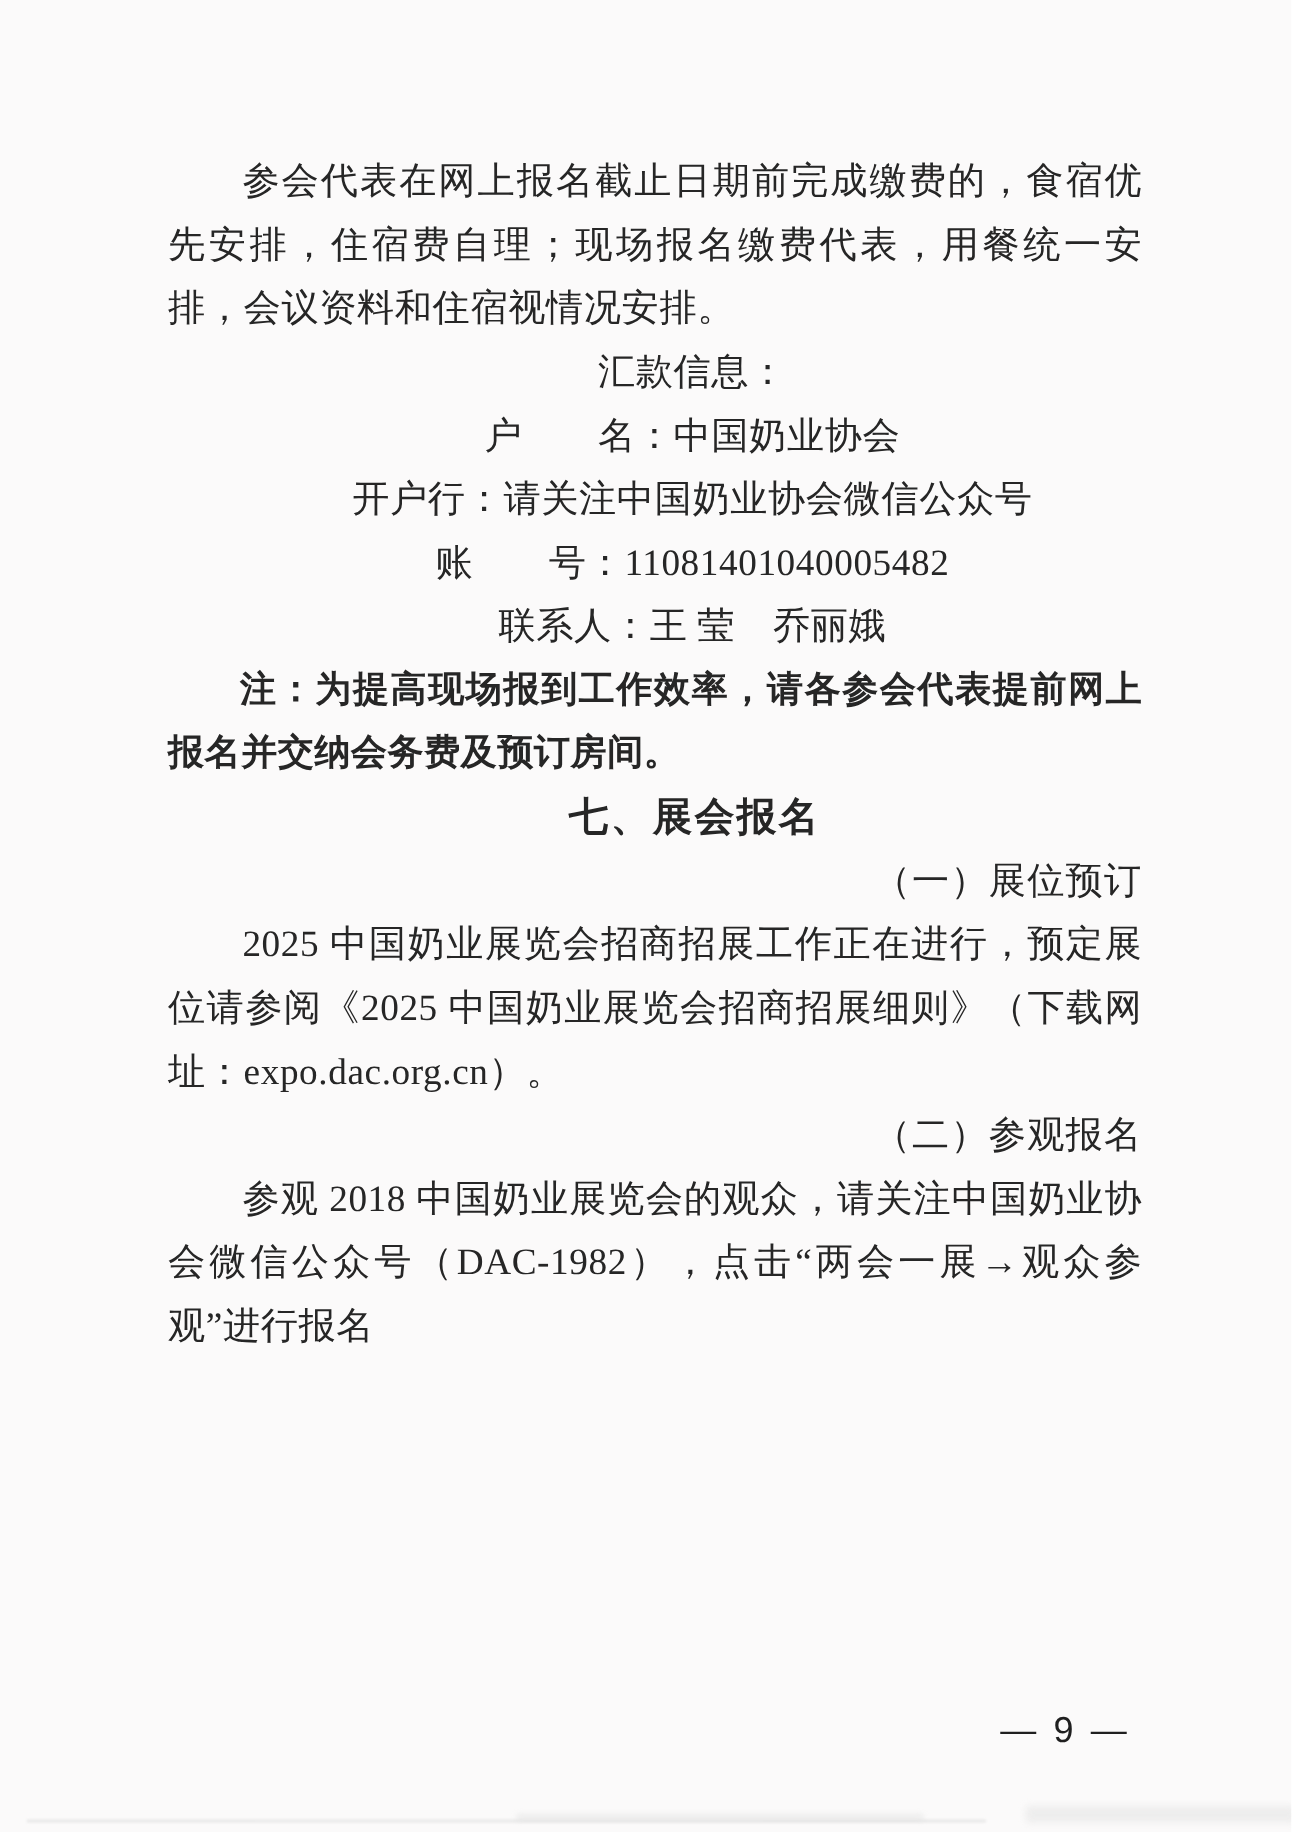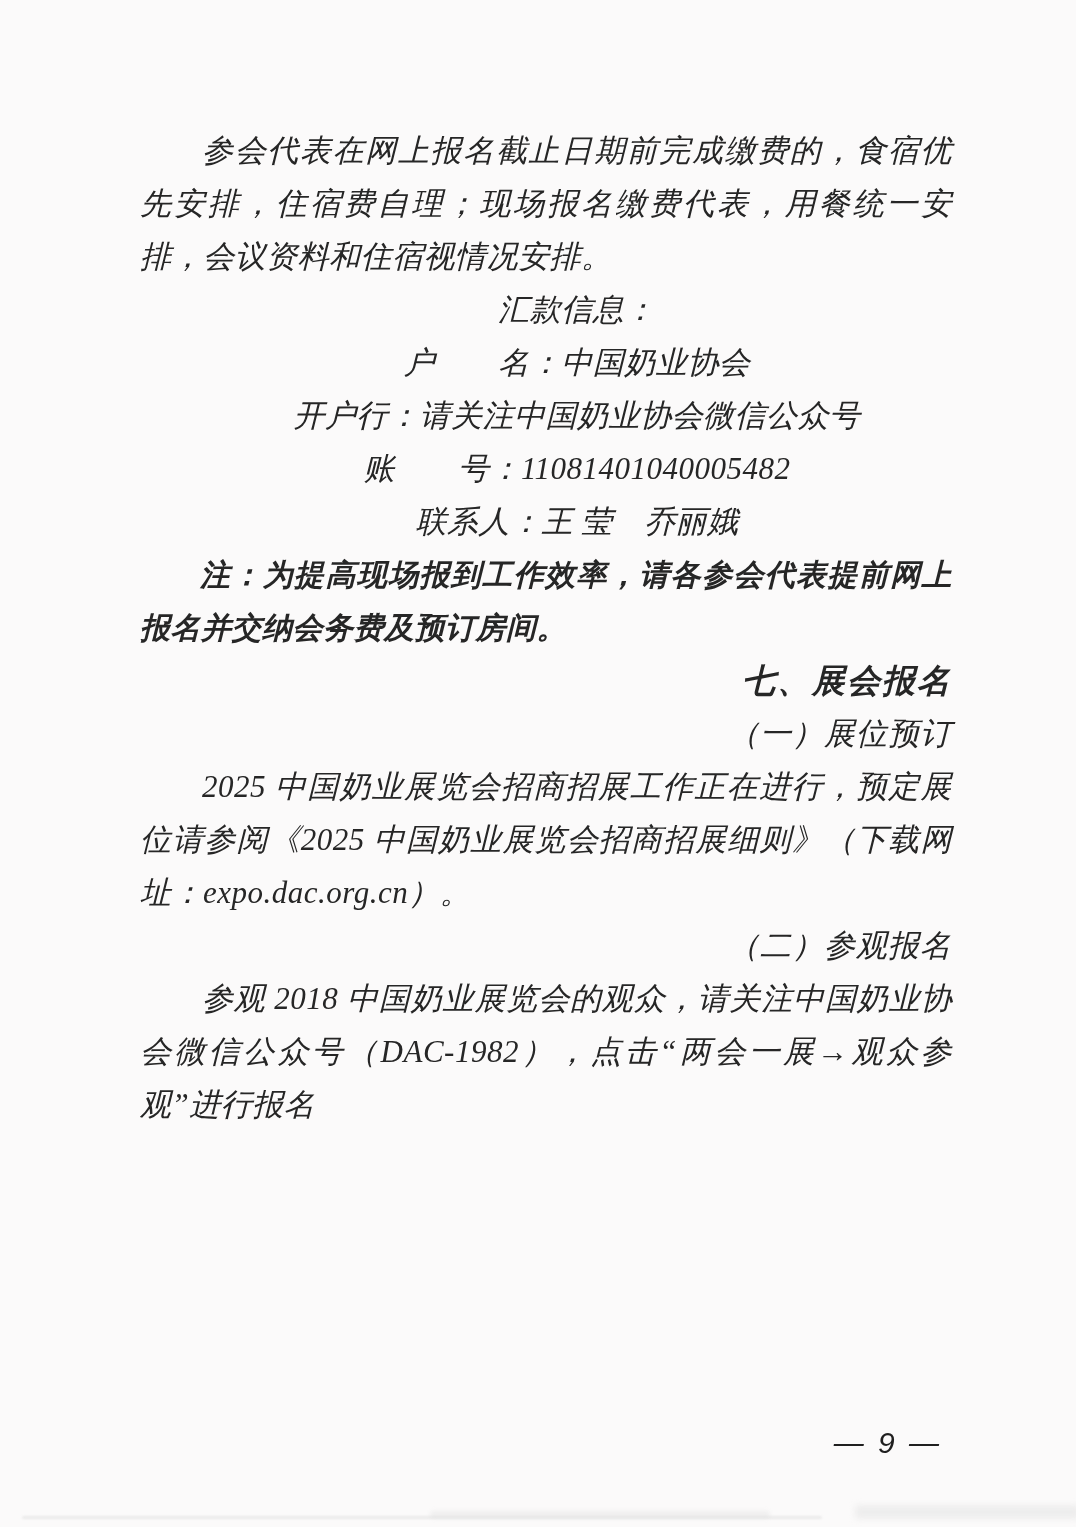--- a/index.html
+++ b/index.html
@@ -7,21 +7,20 @@
     padding: 0;
     background: #ffffff;
   }
   .page {
     position: relative;
     width: 1076px;
     height: 1527px;
     background: #fbfafa;
     overflow: hidden;
     font-family: "Liberation Serif", "DejaVu Serif", serif;
-    font-style: italic;
   }
   .doc-body {
     position: absolute;
     left: 140px;
     top: 124px;
     width: 812px;
     color: #262626;
     font-size: 31px;
     line-height: 53px;
   }
@@ -38,21 +37,21 @@
     white-space: pre-wrap;
   }
   .block.note {
     text-indent: 2em;
     font-weight: 700;
     font-family: "Liberation Sans", "DejaVu Sans", sans-serif;
     font-size: 30px;
   }
   .block.heading {
     text-indent: 2em;
-    text-align: right;
+    text-align: center;
     font-weight: 700;
     font-family: "Liberation Sans", "DejaVu Sans", sans-serif;
     font-size: 33px;
     letter-spacing: 2px;
   }
   .block.subheading {
     text-indent: 2em;
     text-align: right;
     font-weight: 500;
     letter-spacing: 1px;

